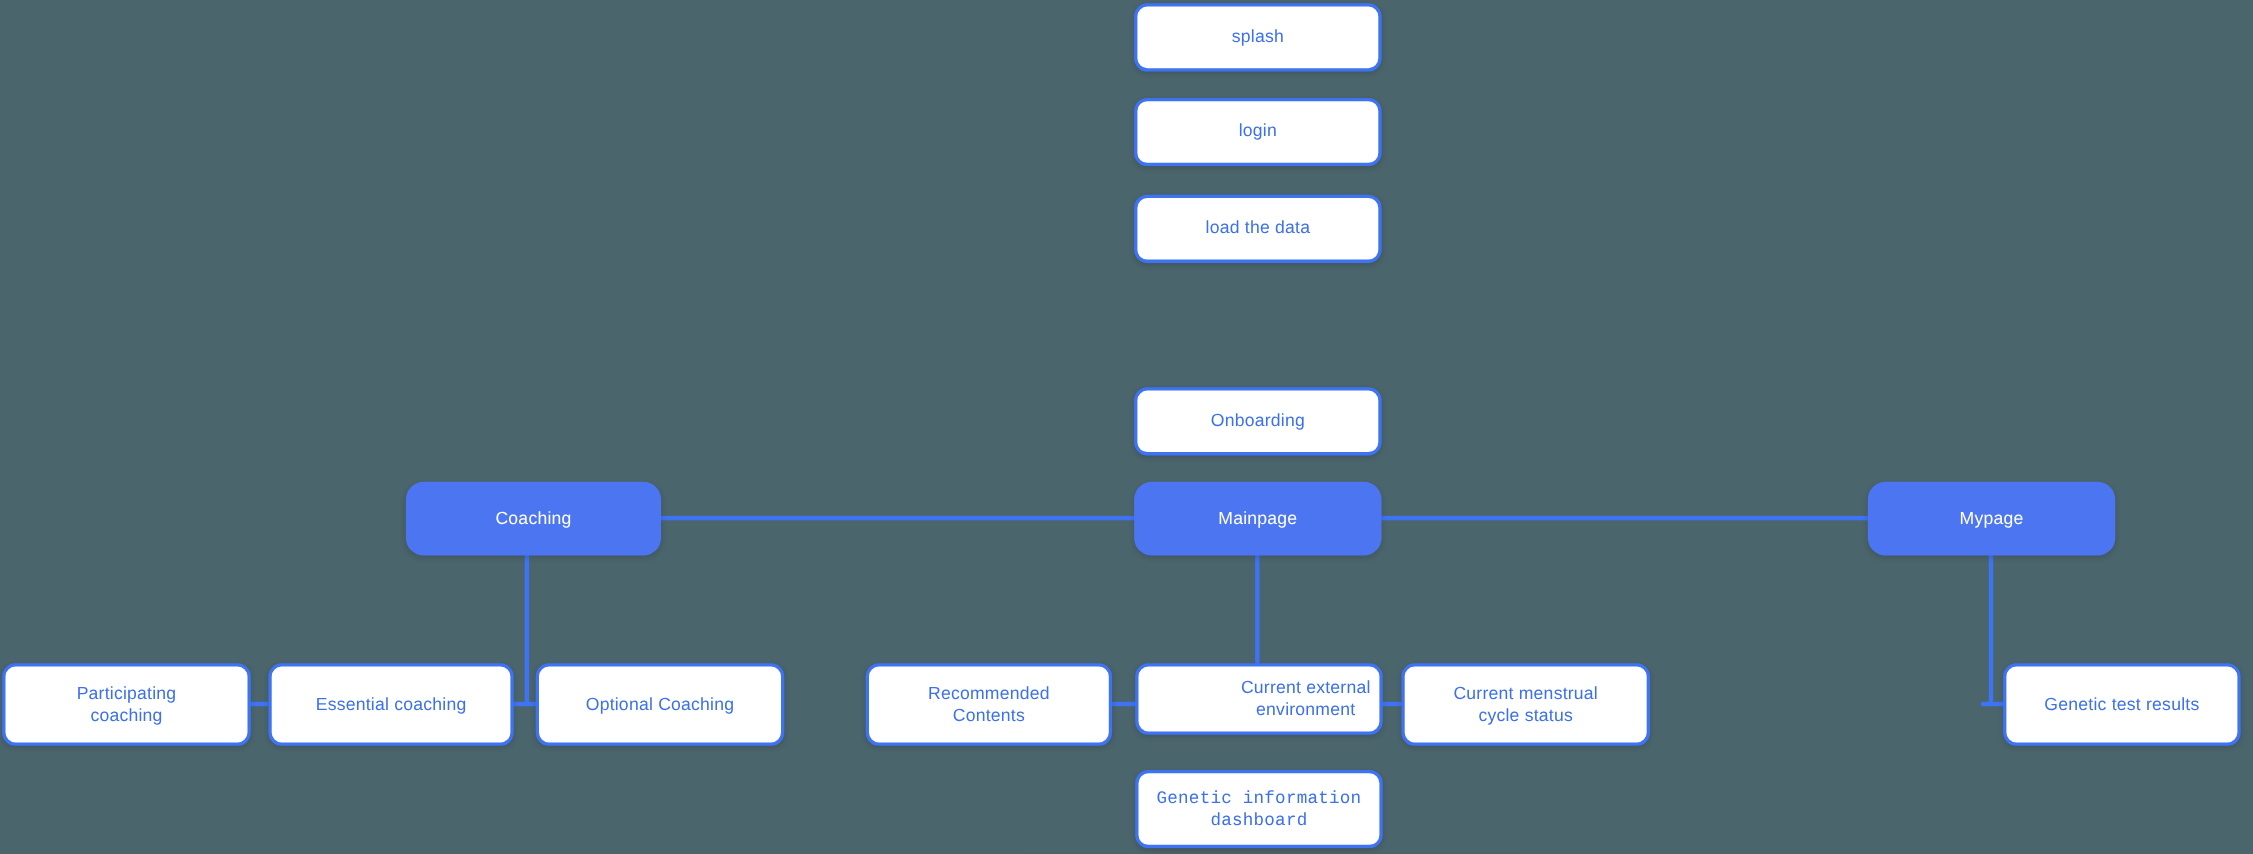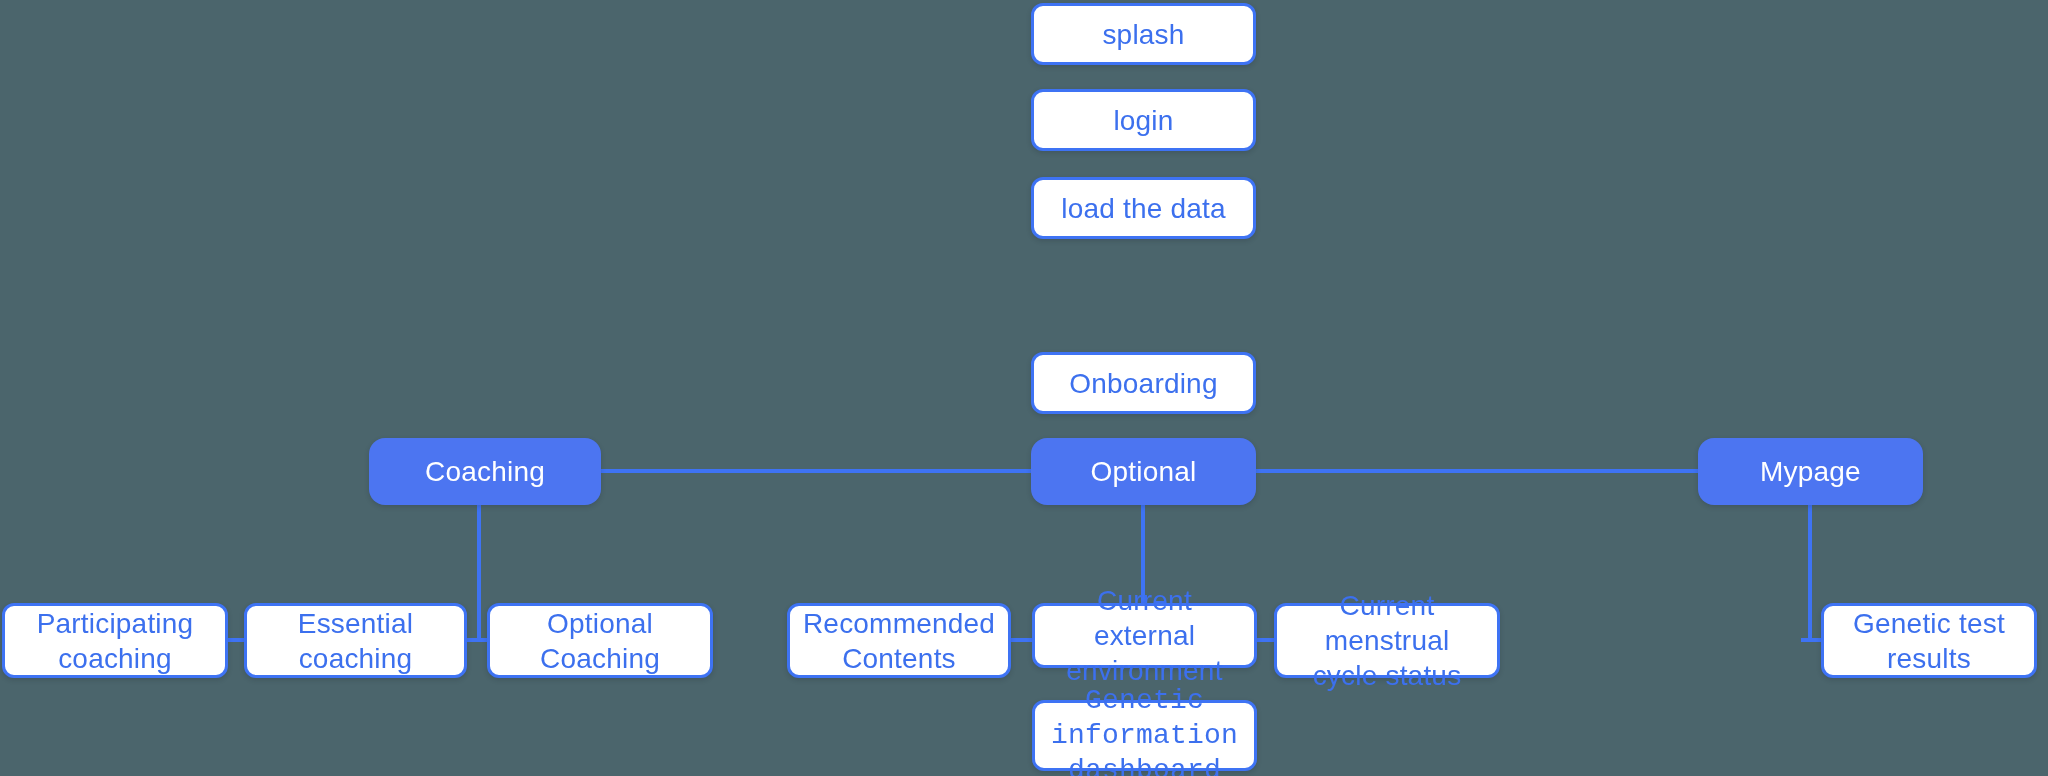--- a/index.html
+++ b/index.html
@@ -24,21 +24,21 @@
   }
   .node{
     position:absolute;
     box-sizing:border-box;
     display:flex;align-items:center;justify-content:center;
     text-align:center;
     background:var(--white);
     border:3px solid var(--line);
     border-radius:12px;
     color:var(--text);
-    font-size:28px;
+    font-size:16px;
     line-height:1.25;
     letter-spacing:.2px;
     z-index:2;
     box-shadow:0 2px 5px rgba(20,30,40,.18);
     padding:0 8px;
   }
   .node .lbl{white-space:pre-line;}
   .node.primary{
     background:var(--primary);
     border:none;
@@ -69,21 +69,21 @@
     <div class="node" style="left: 1031px; top: 177px; width: 225px; height: 62px;">
       <span class="lbl">load the data</span>
     </div>
     <div class="node" style="left: 1031px; top: 352px; width: 225px; height: 62px;">
       <span class="lbl">Onboarding</span>
     </div>
     <div class="node primary" style="left: 369px; top: 438px; width: 232px; height: 67px;">
       <span class="lbl">Coaching</span>
     </div>
     <div class="node primary" style="left: 1031px; top: 438px; width: 225px; height: 67px;">
-      <span class="lbl">Optional</span>
+      <span class="lbl">Mainpage</span>
     </div>
     <div class="node primary" style="left: 1698px; top: 438px; width: 225px; height: 67px;">
       <span class="lbl">Mypage</span>
     </div>
     <div class="node" style="left: 244px; top: 603px; width: 223px; height: 75px;">
       <span class="lbl">Essential coaching</span>
     </div>
     <div class="node" style="left: 2px; top: 603px; width: 226px; height: 75px;">
       <span class="lbl">Participating
 coaching</span>

